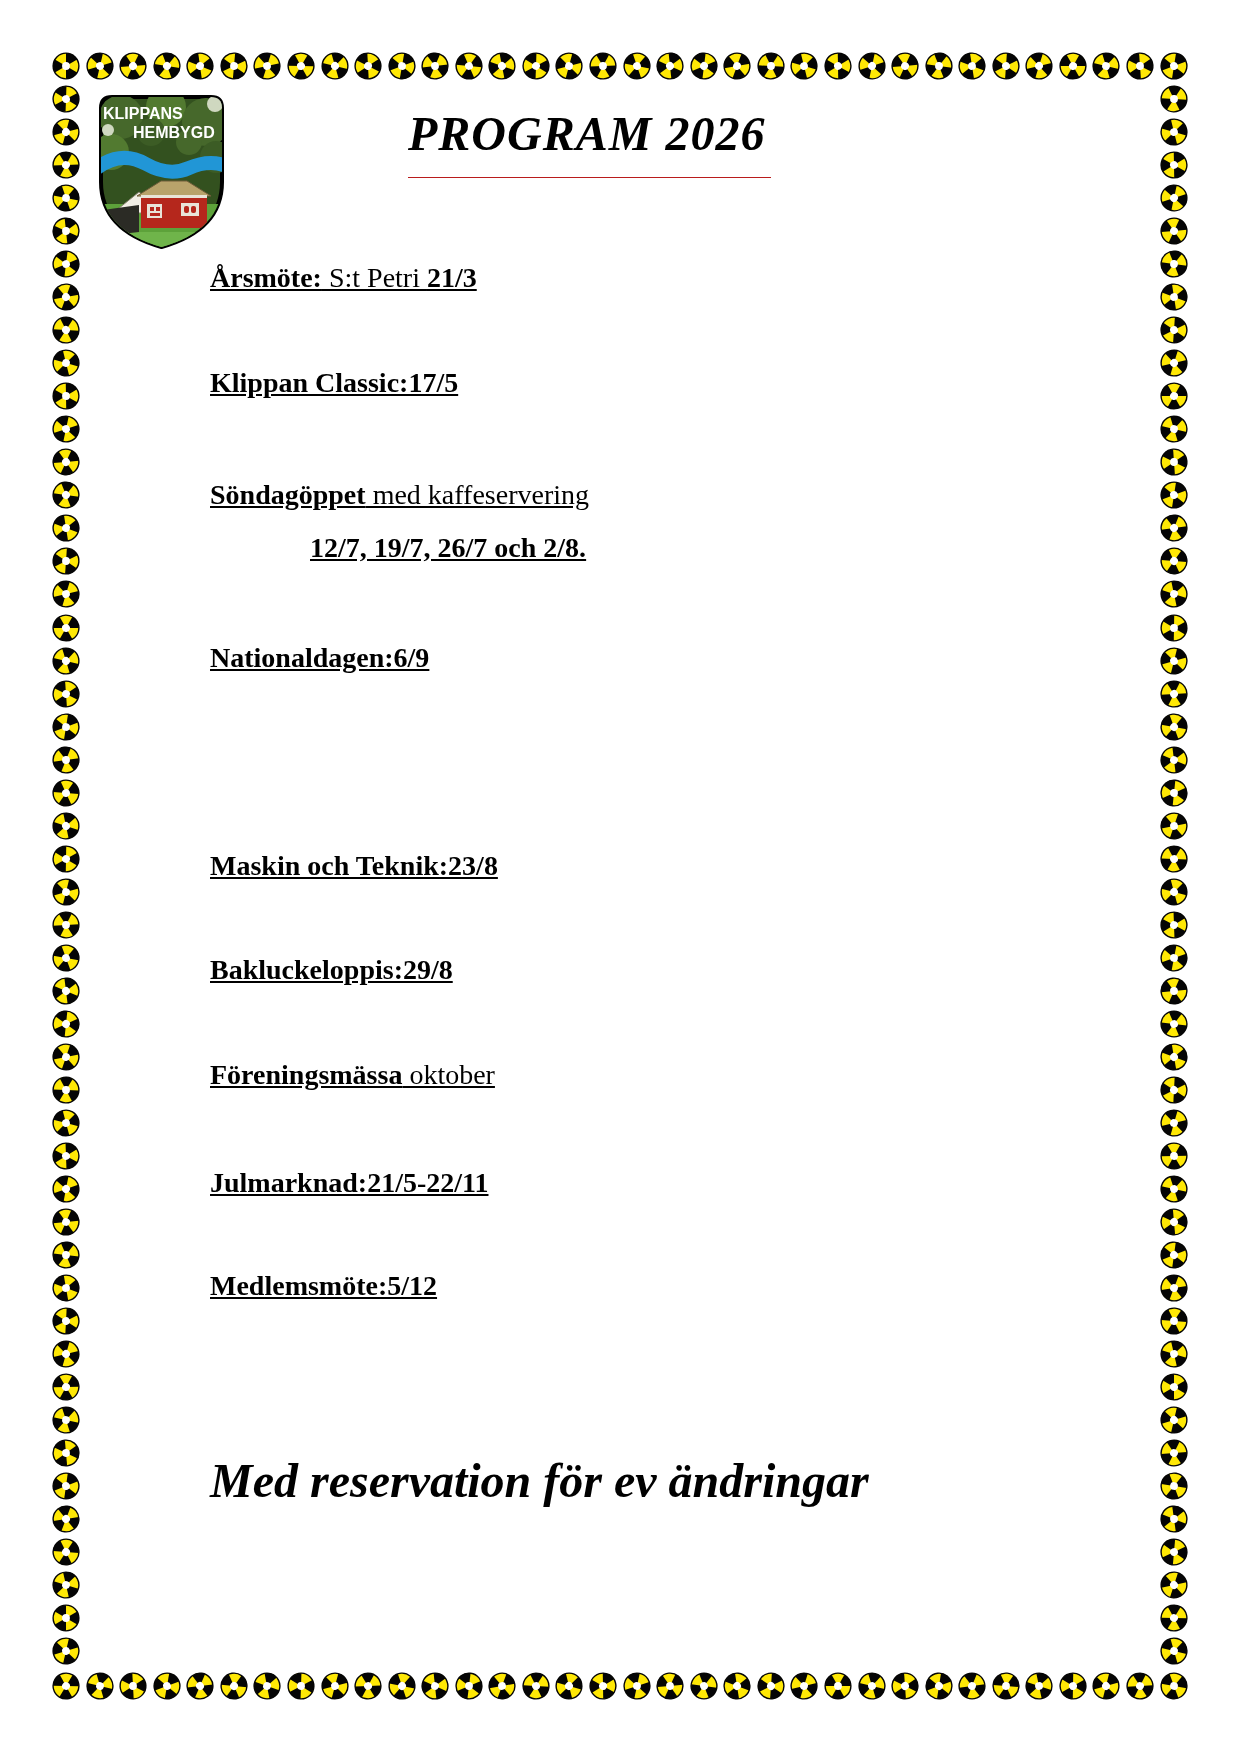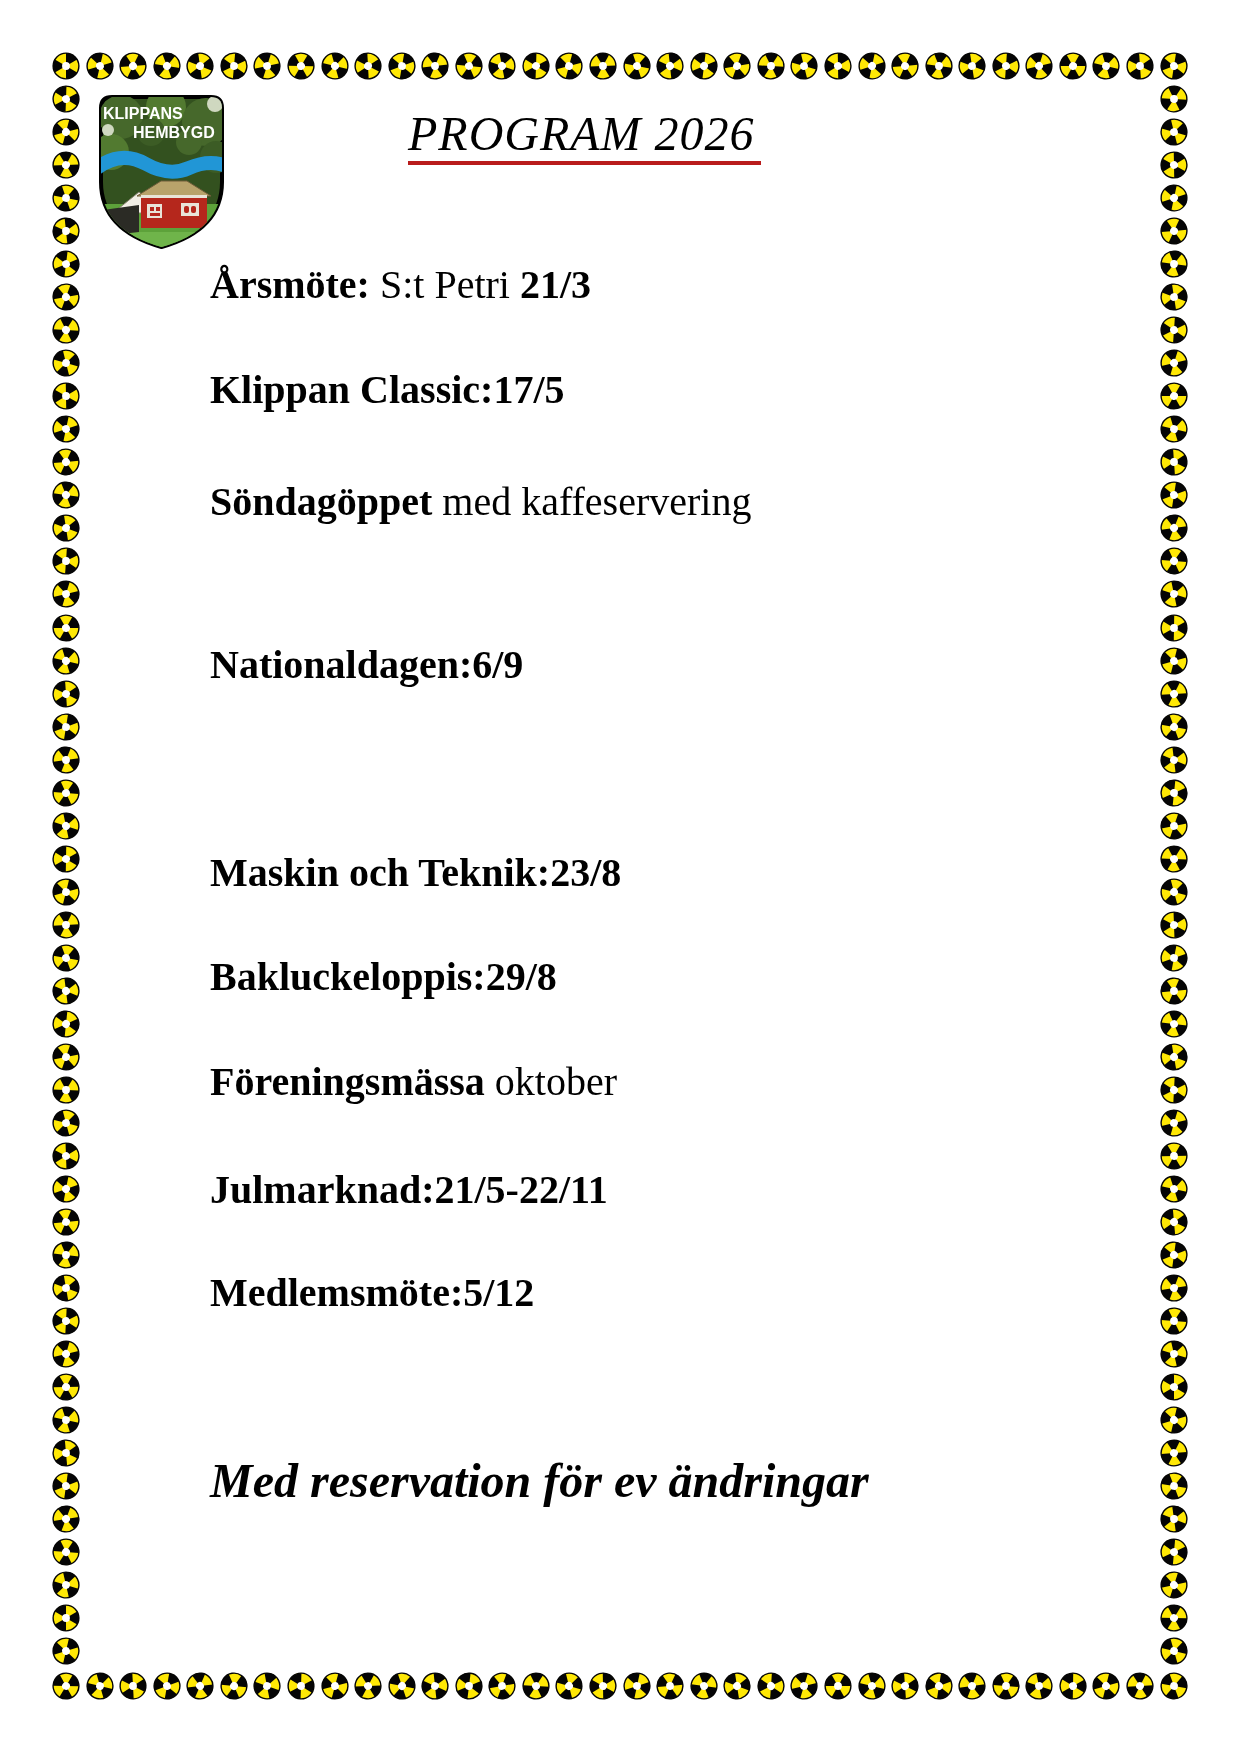--- a/index.html
+++ b/index.html
@@ -15,29 +15,29 @@
   .border-row{position:absolute;display:flex;justify-content:space-between;left:52px;width:1136px;height:28px;}
   .border-col{position:absolute;display:flex;flex-direction:column;justify-content:space-between;top:85px;height:1581px;width:28px;}
   .pin{width:28px;height:28px;display:block;}
   .pin svg{display:block;}
 
   .logo{position:absolute;left:91px;top:92px;width:141px;height:160px;}
 
   .title{
     position:absolute;left:408px;top:108px;margin:0;
     font-family:"Liberation Serif",serif;
-    font-size:48px;font-weight:normal;font-style:italic;
+    font-size:48px;font-weight:bold;font-style:italic;
     line-height:1.1;letter-spacing:1px;white-space:nowrap;
-    border-bottom:4px solid #b91c1c;padding:0 6px 0 0;
+    border-bottom:1px solid #b91c1c;padding:0 6px 16px 0;
   }
 
   .event{
     position:absolute;left:210px;
     font-family:"Liberation Serif",serif;
-    font-size:40px;line-height:1.15;white-space:nowrap;
+    font-size:28px;line-height:1.15;white-space:nowrap;text-decoration:underline;
   }
   .event .b{font-weight:bold;}
   .indent{left:310px;}
 
   .footer-note{
     position:absolute;left:210px;top:1453px;
     font-family:"Liberation Serif",serif;
     font-size:48px;font-weight:bold;font-style:italic;
     white-space:nowrap;
   }
@@ -1905,20 +1905,21 @@
   </div>
 
   <h1 class="title">PROGRAM 2026</h1>
 
   <div class="event" style="top:262px"><span class="b">Årsmöte:</span><span> S:t Petri </span><span class="b">21/3</span></div>
 
   <div class="event" style="top:367px"><span class="b">Klippan Classic:17/5</span></div>
 
   <div class="event" style="top:479px"><span class="b">Söndagöppet</span><span> med kaffeservering</span></div>
 
+  <div class="event indent" style="top:532px"><span class="b">12/7, 19/7, 26/7 och 2/8.</span></div>
 
   <div class="event" style="top:642px"><span class="b">Nationaldagen:6/9</span></div>
 
 
   <div class="event" style="top:850px"><span class="b">Maskin och Teknik:23/8</span></div>
 
   <div class="event" style="top:954px"><span class="b">Bakluckeloppis:29/8</span></div>
 
   <div class="event" style="top:1059px"><span class="b">Föreningsmässa</span><span> oktober</span></div>
 

